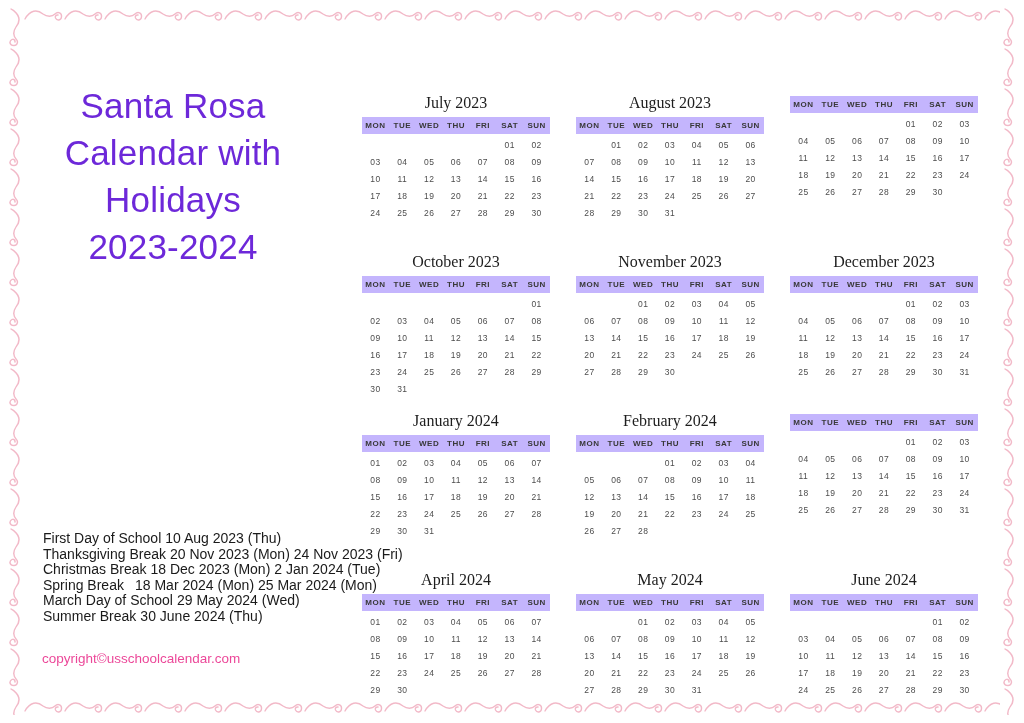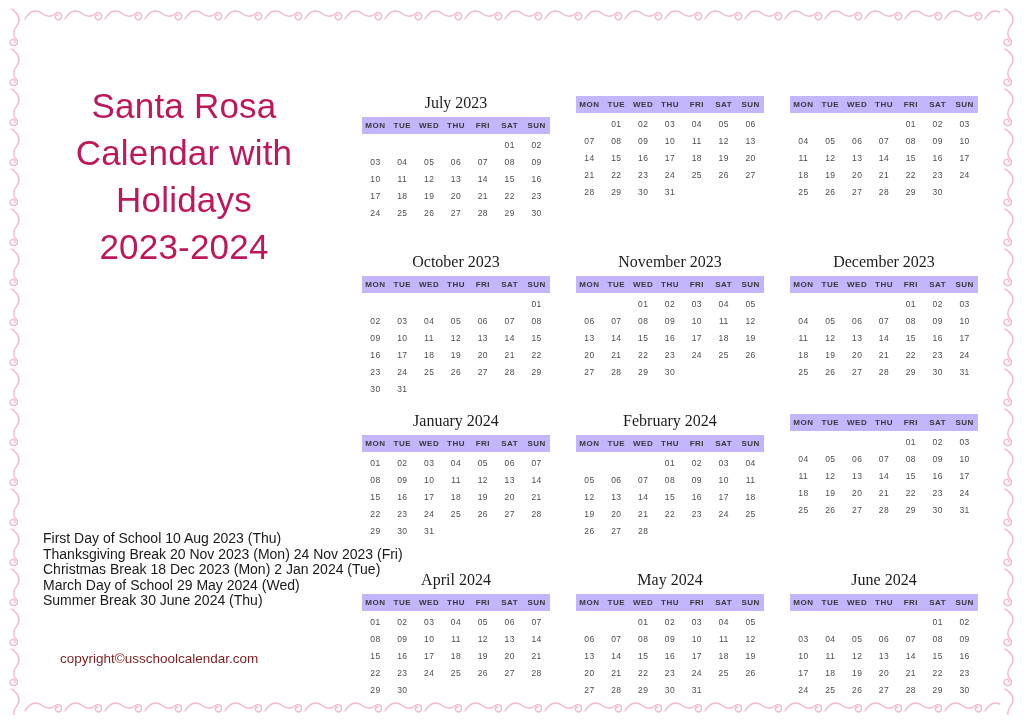--- a/index.html
+++ b/index.html
@@ -8,23 +8,23 @@
     font-family:"Liberation Sans",sans-serif;overflow:hidden;
   }
   
   .strip{position:absolute;pointer-events:none;}
   .strip-top{left:24px;top:5px;}
   .strip-bottom{left:24px;top:697px;}
   .strip-left{left:5px;top:8px;}
   .strip-right{left:999px;top:8px;}
   
   .page-title{
-    position:absolute;left:36px;top:82px;width:296px;
+    position:absolute;left:25px;top:82px;width:296px;
     text-align:center;font-size:35px;line-height:47px;
-    color:#be185d;font-weight:400;letter-spacing:.2px;
+    color:#6d28d9;font-weight:400;letter-spacing:.2px;
   }
   
   .months{
     position:absolute;left:362px;top:44px;width:616px;
     display:grid;grid-template-columns:repeat(3,188px);
     column-gap:26px;row-gap:7px;grid-auto-rows:152px;margin-top:48px;
   }
   .month{width:188px;}
   .month-title{
     font-family:"Liberation Serif","DejaVu Serif",serif;
@@ -48,22 +48,22 @@
   
   .holidays{
     position:absolute;left:43px;top:531px;
     font-size:14px;line-height:15.6px;color:#1a1a1a;
   }
   .holiday-row{display:flex;}
   .holiday-label{flex:0 0 auto;min-width:88px;padding-right:4px;}
   .holiday-value{white-space:nowrap;}
   
   .copyright{
-    position:absolute;left:60px;top:651px;
-    font-size:13.5px;color:#7f1d1d;
+    position:absolute;left:42px;top:651px;
+    font-size:13.5px;color:#ec4899;
   }
 </style>
 </head>
 <body>
 
 <div class="page">
 
   <svg class="strip strip-top" width="976" height="20" xmlns="http://www.w3.org/2000/svg">
     <defs>
       <pattern id="sw-top" width="40" height="20" patternUnits="userSpaceOnUse">
@@ -162,20 +162,21 @@
             <span class="day">26</span>
             <span class="day">27</span>
             <span class="day">28</span>
             <span class="day">29</span>
             <span class="day">30</span>
           </div>
         </div>
   </div>
 
   <div class="month">
+    <div class="month-title">August 2023</div>
     <div class="week-header">
           <span>MON</span>
           <span>TUE</span>
           <span>WED</span>
           <span>THU</span>
           <span>FRI</span>
           <span>SAT</span>
           <span>SUN</span>
         </div>
     <div class="weeks">
@@ -842,20 +843,24 @@
       </div>
       <div class="holiday-row">
         <span class="holiday-label">Thanksgiving Break</span>
         <span class="holiday-value">20 Nov 2023 (Mon) 24 Nov 2023 (Fri)</span>
       </div>
       <div class="holiday-row">
         <span class="holiday-label">Christmas Break</span>
         <span class="holiday-value">18 Dec 2023 (Mon) 2 Jan 2024 (Tue)</span>
       </div>
       <div class="holiday-row">
+        <span class="holiday-label">Spring Break</span>
+        <span class="holiday-value">18 Mar 2024 (Mon) 25 Mar 2024 (Mon)</span>
+      </div>
+      <div class="holiday-row">
         <span class="holiday-label">March Day of School</span>
         <span class="holiday-value">29 May 2024 (Wed)</span>
       </div>
       <div class="holiday-row">
         <span class="holiday-label">Summer Break</span>
         <span class="holiday-value">30 June 2024 (Thu)</span>
       </div>
     </div>
 
   <div class="copyright">copyright©usschoolcalendar.com</div>

